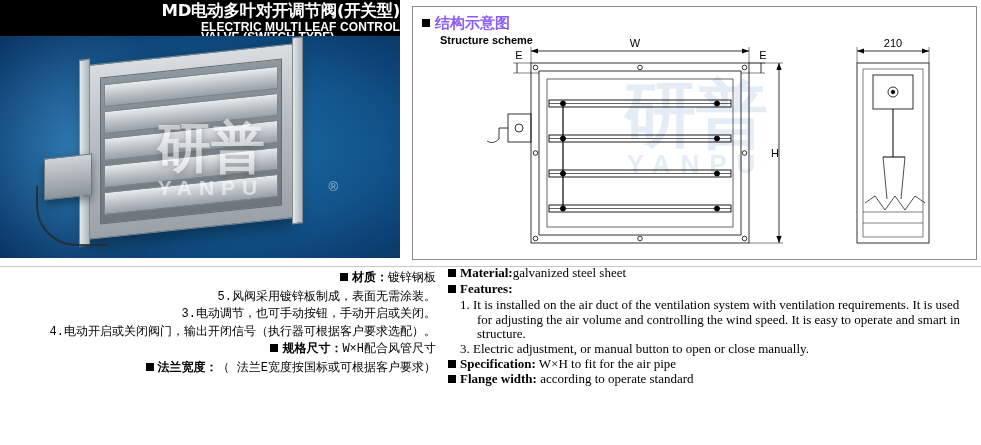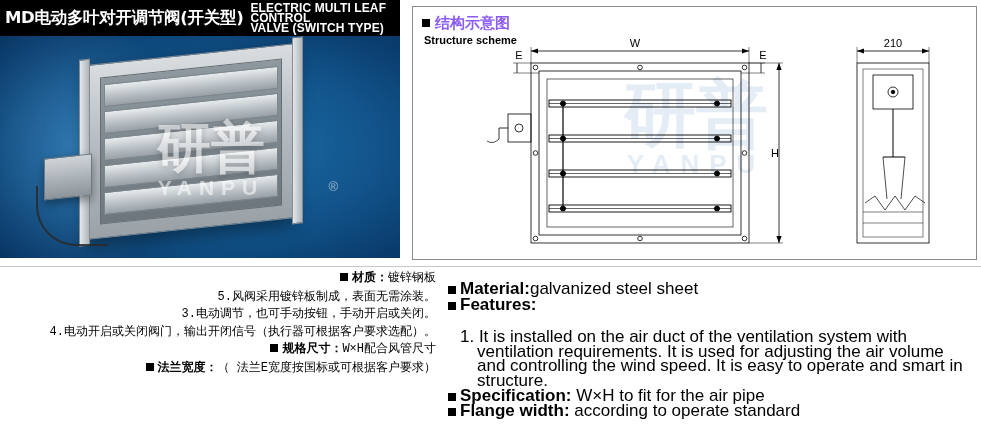--- a/index.html
+++ b/index.html
@@ -31,21 +31,22 @@
   }
   .title-bar {
     position: absolute;
     left: 0;
     top: 0;
     width: 400px;
     height: 36px;
     background: #000;
     color: #fff;
     display: flex;
-    align-items: center;
+    align-items: flex-end;
+    flex-direction: column;
   }
   .title-cn {
     font-size: 16.5px;
     font-weight: bold;
     letter-spacing: -0.3px;
     padding-left: 5px;
     white-space: nowrap;
     font-family: "DejaVu Sans", sans-serif;
   }
   .title-en {
@@ -189,21 +190,21 @@
   .scheme-cn {
     font-family: "DejaVu Sans", sans-serif;
     font-size: 15px;
     font-weight: bold;
     color: #8b5cf6;
     white-space: nowrap;
   }
   .scheme-en {
     font-size: 11px;
     font-weight: bold;
-    margin-left: 2px;
+    margin-left: 18px;
     margin-top: 1px;
   }
   .sq {
     display: inline-block;
     width: 8px;
     height: 8px;
     background: #000;
     margin-right: 5px;
     vertical-align: 1px;
   }
@@ -260,43 +261,44 @@
     width: 430px;
     font-family: Liberation Mono, monospace;
     font-size: 12px;
     line-height: 17.5px;
     color: #000;
     text-align: right;
   }
   .text-en {
     position: absolute;
     left: 448px;
-    top: 16px;
+    top: 0;
     width: 528px;
-    font-size: 17px;
+    font-size: 13px;
     line-height: 14.6px;
     color: #000;
+    font-family: Liberation Serif, serif;
   }
   .bullet {
     display: inline-block;
     width: 8px;
     height: 8px;
     background: #000;
     margin-right: 4px;
   }
   .lbl { font-weight: bold; }
   .row { margin-bottom: 1px; }
   .indent { padding-left: 14px; }
   .en-item {
     padding-left: 17px;
     text-indent: -17px;
     margin-left: 12px;
   }
   .en-head { font-weight: bold; }
-  .en-block { margin-top: 18px; }
+  .en-block { margin-top: 2px; }
 </style>
 </head>
 <body>
 
 <div class="page">
 
   <div class="left-col">
 
     <div class="title-bar">
       <span class="title-cn">MD电动多叶对开调节阀(开关型)</span>
@@ -470,20 +472,21 @@
 
     <div class="text-en">
       <div class="row">
         <span class="bullet"></span><span class="en-head">Material:</span><span>galvanized steel sheet</span>
       </div>
       <div class="row">
         <span class="bullet"></span><span class="en-head">Features:</span>
       </div>
       <div class="en-block">
         <div class="en-item">1. It is installed on the air duct of the ventilation system with ventilation requirements. It is used for adjusting the air volume and controlling the  wind speed.  It is easy to operate and smart in structure.</div>
+        <div class="en-item">3. Electric adjustment, or manual button to open or close manually.</div>
       </div>
       <div class="row">
         <span class="bullet"></span><span class="en-head">Specification:</span> <span>W×H to fit for the air pipe</span>
       </div>
       <div class="row">
         <span class="bullet"></span><span class="en-head">Flange width:</span> <span>according to operate standard</span>
       </div>
     </div>
   </div>
 

